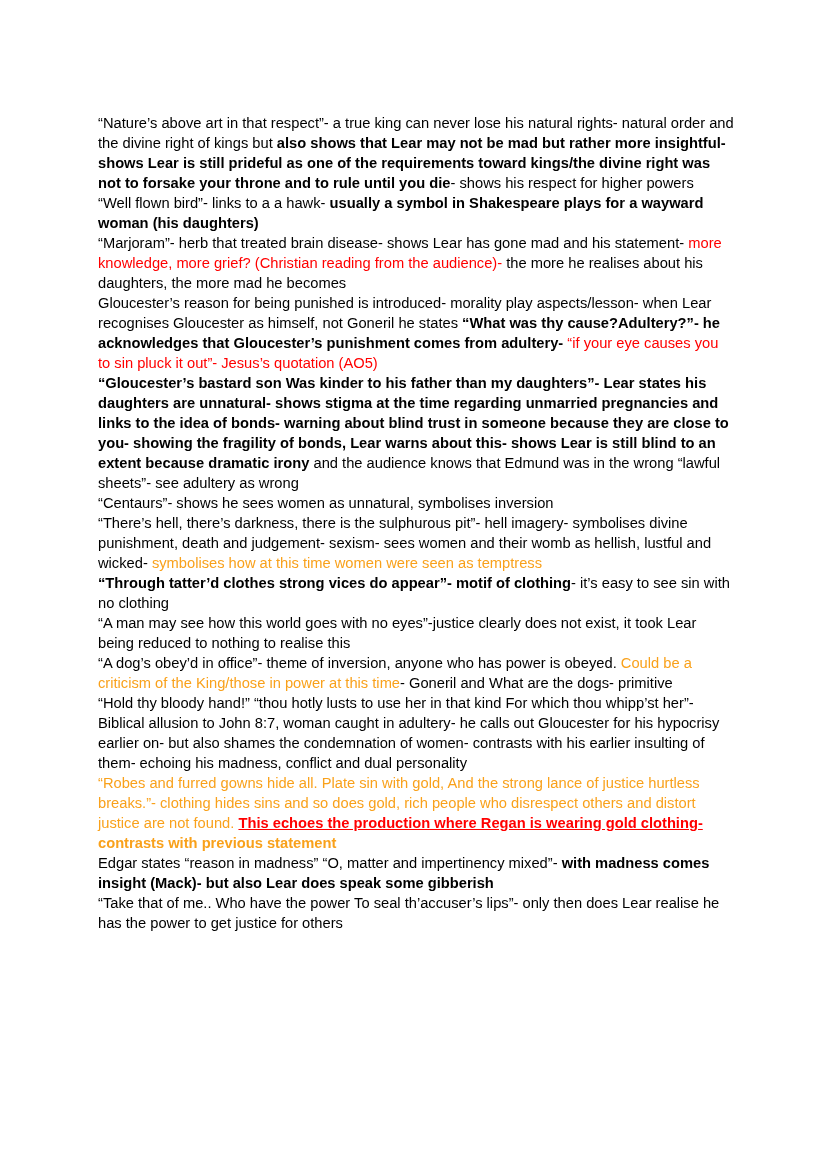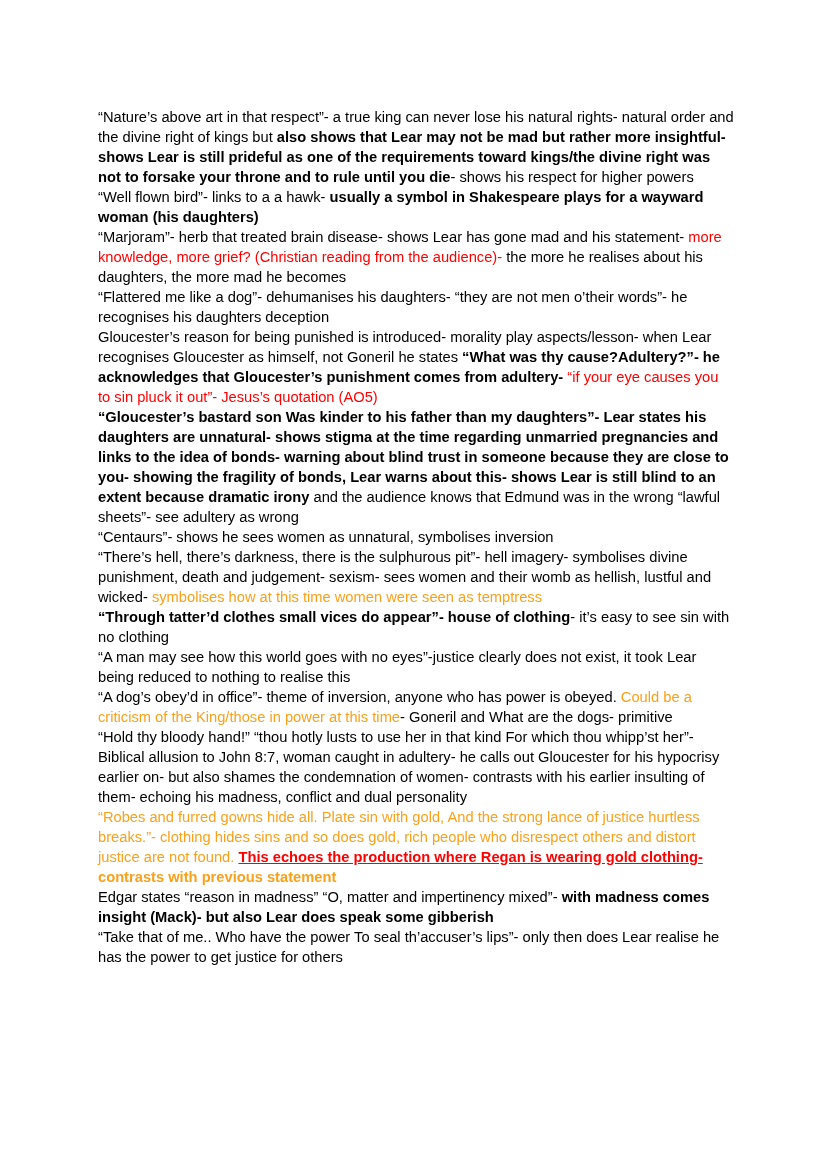--- a/index.html
+++ b/index.html
@@ -10,21 +10,21 @@
   .page {
     position: relative;
     width: 828px;
     height: 1169px;
     background: var(--page-bg, #ffffff);
     overflow: hidden;
   }
   .doc {
     position: absolute;
     left: 98px;
-    top: 107px;
+    top: 113px;
     width: 636px;
     font-family: "Liberation Sans", sans-serif;
     font-size: 14.7px;
     line-height: 20px;
     color: var(--text-color, #000000);
     text-align: left;
   }
   .doc p {
     margin: 0;
     padding: 0;
@@ -38,26 +38,25 @@
   .run.bold-orange { font-weight: 700; color: var(--orange-color, #ff9900); }
 </style>
 </head>
 <body>
 
 <div class="page">
   <div class="doc" id="doc-content">
       <p><span class="run regular">“Nature’s above art in that respect”- a true king can never lose his natural rights- natural order and the divine right of kings but </span><span class="run bold">also shows that Lear may not be mad but rather more insightful- shows Lear is still prideful as one of the requirements toward kings/the divine right was not to forsake your throne and to rule until you die</span><span class="run regular">- shows his respect for higher powers</span></p>
       <p><span class="run regular">“Well flown bird”- links to a a hawk- </span><span class="run bold">usually a symbol in Shakespeare plays for a wayward woman (his daughters)</span></p>
       <p><span class="run regular">“Marjoram”- herb that treated brain disease- shows Lear has gone mad and his statement- </span><span class="run red">more knowledge, more grief? (Christian reading from the audience)-</span><span class="run regular"> the more he realises about his daughters, the more mad he becomes</span></p>
-      <p><span class="run regular">“Flattered me like a dog”- dehumanises his daughters- “they are not men o’their words”- he recognises his daughters deception</span></p>
       <p><span class="run regular">Gloucester’s reason for being punished is introduced- morality play aspects/lesson- when Lear recognises Gloucester as himself, not Goneril he states </span><span class="run bold">“What was thy cause?Adultery?”- he acknowledges that Gloucester’s punishment comes from adultery- </span><span class="run red">“if your eye causes you to sin pluck it out”- Jesus’s quotation (AO5)</span></p>
       <p><span class="run bold">“Gloucester’s bastard son Was kinder to his father than my daughters”- Lear states his daughters are unnatural- shows stigma at the time regarding unmarried pregnancies and links to the idea of bonds- warning about blind trust in someone because they are close to you- showing the fragility of bonds, Lear warns about this- shows Lear is still blind to an extent because dramatic irony</span><span class="run regular"> and the audience knows that Edmund was in the wrong “lawful sheets”- see adultery as wrong</span></p>
       <p><span class="run regular">“Centaurs”- shows he sees women as unnatural, symbolises inversion</span></p>
       <p><span class="run regular">“There’s hell, there’s darkness, there is the sulphurous pit”- hell imagery- symbolises divine punishment, death and judgement- sexism- sees women and their womb as hellish, lustful and wicked- </span><span class="run orange">symbolises how at this time women were seen as temptress</span></p>
-      <p><span class="run bold">“Through tatter’d clothes small vices do appear”- house of clothing</span><span class="run regular">- it’s easy to see sin with no clothing</span></p>
+      <p><span class="run bold">“Through tatter’d clothes strong vices do appear”- motif of clothing</span><span class="run regular">- it’s easy to see sin with no clothing</span></p>
       <p><span class="run regular">“A man may see how this world goes with no eyes”-justice clearly does not exist, it took Lear being reduced to nothing to realise this</span></p>
       <p><span class="run regular">“A dog’s obey’d in office”- theme of inversion, anyone who has power is obeyed. </span><span class="run orange">Could be a criticism of the King/those in power at this time</span><span class="run regular">- Goneril and What are the dogs- primitive</span></p>
       <p><span class="run regular">“Hold thy bloody hand!” “thou hotly lusts to use her in that kind For which thou whipp’st her”- Biblical allusion to John 8:7, woman caught in adultery- he calls out Gloucester for his hypocrisy earlier on- but also shames the condemnation of women- contrasts with his earlier insulting of them- echoing his madness, conflict and dual personality</span></p>
       <p><span class="run orange">“Robes and furred gowns hide all. Plate sin with gold, And the strong lance of justice hurtless breaks.”- clothing hides sins and so does gold, rich people who disrespect others and distort justice are not found. </span><span class="run bold-red">This echoes the production where Regan is wearing gold clothing-</span><span class="run bold-orange"> contrasts with previous statement</span></p>
       <p><span class="run regular">Edgar states “reason in madness” “O, matter and impertinency mixed”- </span><span class="run bold">with madness comes insight (Mack)- but also Lear does speak some gibberish</span></p>
       <p><span class="run regular">“Take that of me.. Who have the power To seal th’accuser’s lips”- only then does Lear realise he has the power to get justice for others</span></p>
     </div>
 </div>
 
 </body></html>

